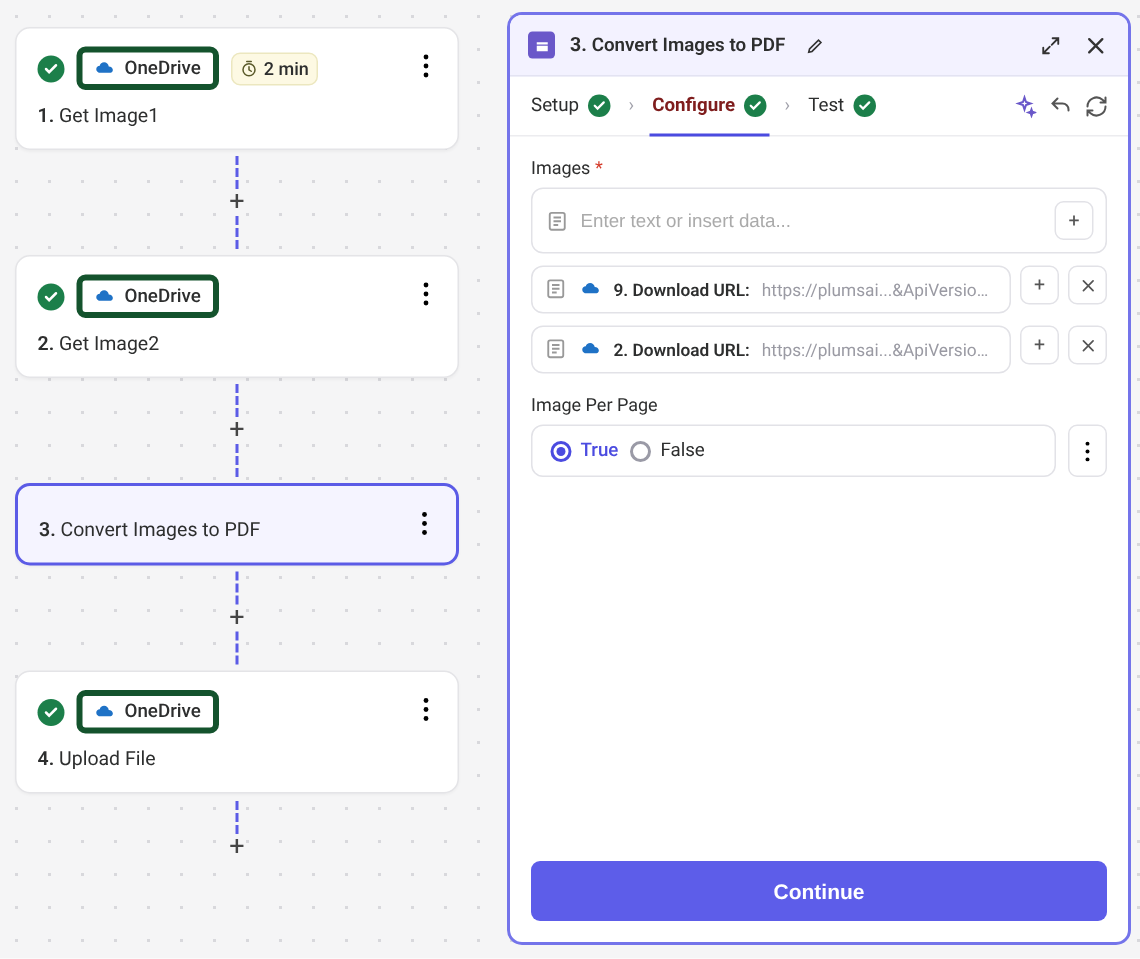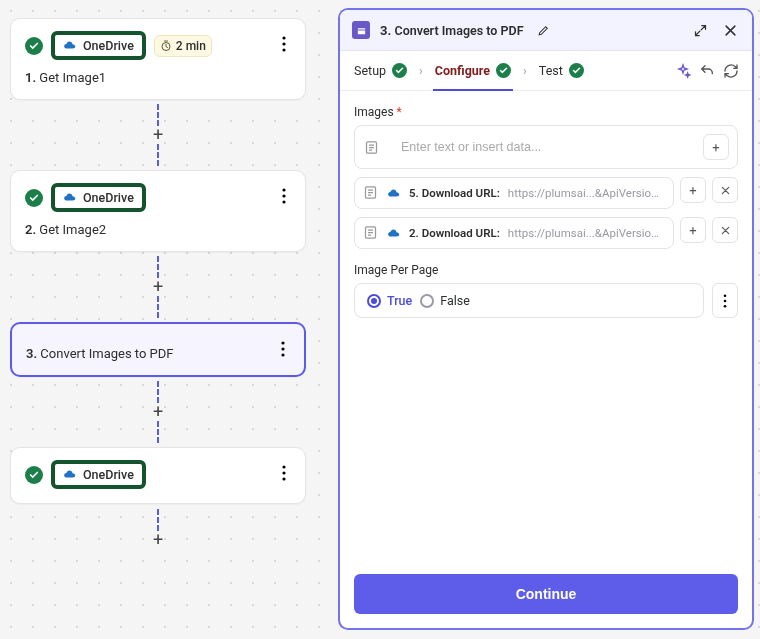--- a/index.html
+++ b/index.html
@@ -122,21 +122,20 @@
   .req{color:#d43b2a;}
   .input-row{
     display:flex;align-items:center;gap:6px;
     border:1px solid #e2e2e7;border-radius:8px;
     padding:8px 8px;margin-bottom:8px;background:#fff;
   }
   .input-row .ico{width:16px;height:16px;color:#888;display:flex;align-items:center;justify-content:center;flex-shrink:0;}
   .input-row input{
     flex:1;border:none;outline:none;font-size:12.5px;color:#333;
     background:transparent;
-    margin-left:14px;
   }
   .input-row input::placeholder{color:#aaa;}
   .sq-btn{
     width:26px;height:26px;border:1px solid #e2e2e7;border-radius:6px;
     display:flex;align-items:center;justify-content:center;cursor:pointer;
     color:#555;background:#fff;flex-shrink:0;
   }
 
   .item-row{display:flex;gap:6px;margin-bottom:8px;}
   .token-box{
@@ -282,20 +281,21 @@
           <span>OneDrive</span>
         </span>
       </div>
       <div class="kebab">
           <svg viewBox="0 0 4 16">
             <circle cx="2" cy="2" r="1.6"></circle>
             <circle cx="2" cy="8" r="1.6"></circle>
             <circle cx="2" cy="14" r="1.6"></circle>
           </svg>
         </div>
+      <div class="step-title"><b>4.</b> <span>Upload File</span></div>
     </div>
 
     <div class="connector" style="height:50px;">
         <span class="dash"></span>
         <span class="plus">+</span>
       </div>
 
   </div>
 </div>
 
@@ -386,21 +386,21 @@
 
     <div class="item-row">
       <div class="token-box">
         <span class="ico"><svg viewBox="0 0 24 24" width="15" height="15" fill="none" stroke="#999" stroke-width="2">
               <rect x="4" y="3" width="16" height="18" rx="2"></rect>
               <path d="M8 8h8M8 12h8M8 16h5"></path>
             </svg></span>
         <span class="od-ico"><svg viewBox="0 0 24 16" class="onedrive-svg">
               <path d="M7 13c-3 0-5-1.8-5-4.2C2 6.5 3.8 5 6 5c.4-2.3 2.5-4 5-4 2.7 0 5 2 5.3 4.6C19 5.8 21 7.4 21 9.6c0 2-1.8 3.4-4 3.4H7z"></path>
             </svg></span>
-        <span class="token-label">5. Download URL:</span>
+        <span class="token-label">9. Download URL:</span>
         <span class="token-val">https://plumsai...&amp;ApiVersion=2.0</span>
       </div>
       <span class="sq-btn">+</span>
       <span class="sq-btn">
           <svg width="11" height="11" viewBox="0 0 24 24" stroke="#555" stroke-width="2.5" stroke-linecap="round">
             <path d="M5 5l14 14M19 5L5 19"></path>
           </svg>
         </span>
     </div>
 

